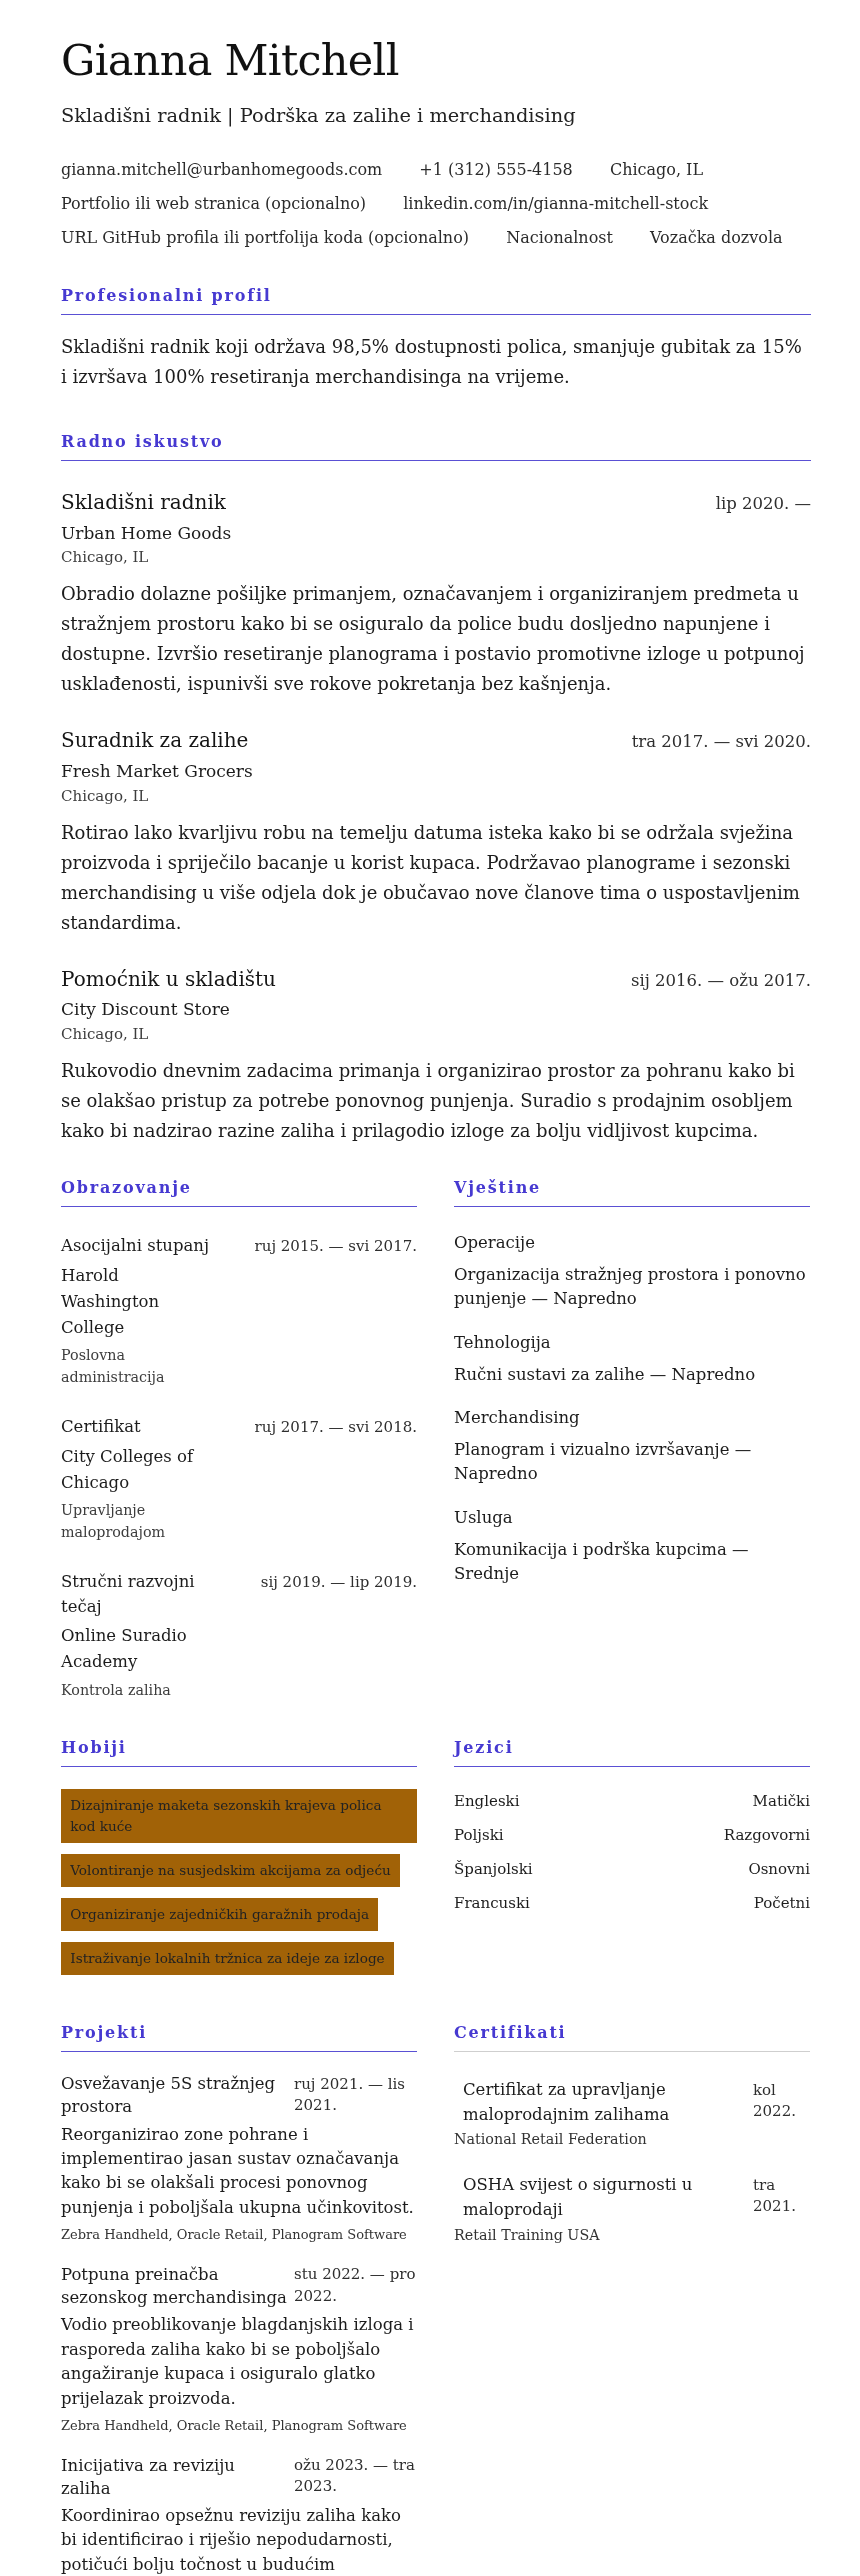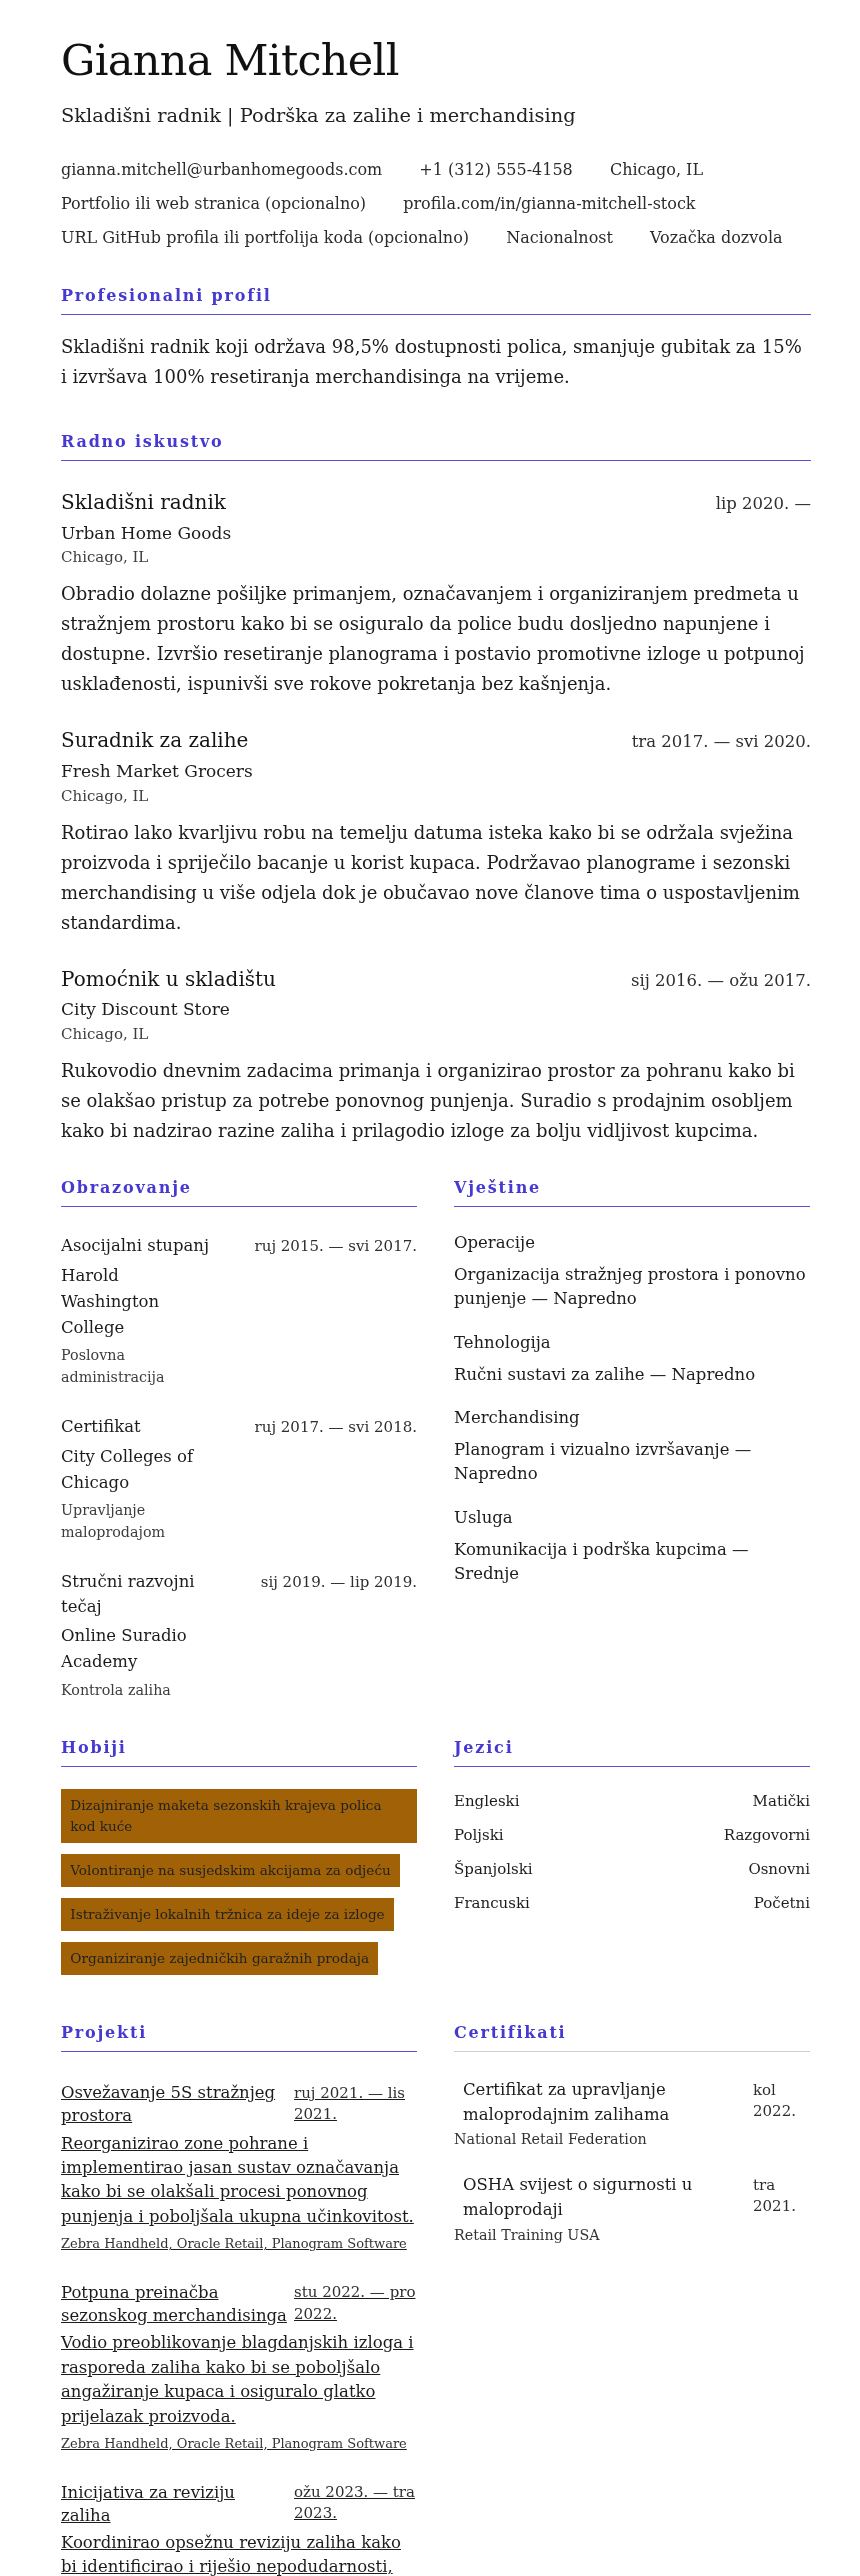--- a/index.html
+++ b/index.html
@@ -67,21 +67,21 @@
     font-size: 13.6px; line-height: 1.5;
     padding: 6.5px 9.3px; margin-bottom: 10.8px; box-sizing: border-box;
   }
 
   
   .lang-row { display: flex; justify-content: space-between; margin-top: 16px; font-size: 15px; text-align: right; }
   .lang-row:first-of-type { margin-top: 24.4px; }
   .lang-level { color: #1f1f1f; }
 
   
-  .proj-item { margin-top: 29px; text-decoration: underline; }
+  .proj-item { margin-top: 20px; }
   .proj-head { display: flex; justify-content: space-between; }
   .proj-title { flex: 1; font-size: 16.5px; line-height: 23px; padding-right: 5.7px; }
   .proj-date { flex: 0 0 123px; font-size: 15px; line-height: 21.5px; color: #2e2e2e; padding-top: 1.4px; }
   .proj-desc { font-size: 16.5px; line-height: 24.4px; margin-top: 4.3px; }
   .proj-tech { font-size: 13px; color: #333; margin-top: 5.7px; line-height: 17px; }
 
   
   .cert-item { margin-top: 26px; }
   .cert-head { display: flex; justify-content: space-between; margin-left: 9px; }
   .cert-title { flex: 1; font-size: 16.5px; line-height: 24.4px; padding-right: 7.2px; }
@@ -97,21 +97,21 @@
     <h1 class="name">Gianna Mitchell</h1>
     <div class="subtitle">Skladišni radnik | Podrška za zalihe i merchandising</div>
 
     <div class="contact-line">
       <span>gianna.mitchell@urbanhomegoods.com</span>
       <span>+1 (312) 555-4158</span>
       <span>Chicago, IL</span>
     </div>
     <div class="contact-line">
       <span>Portfolio ili web stranica (opcionalno)</span>
-      <span>profila.com/in/gianna-mitchell-stock</span>
+      <span>linkedin.com/in/gianna-mitchell-stock</span>
     </div>
     <div class="contact-line">
       <span>URL GitHub profila ili portfolija koda (opcionalno)</span>
       <span>Nacionalnost</span>
       <span>Vozačka dozvola</span>
     </div>
   </header>
 
   <section class="profile">
     <h2 class="sec-h">Profesionalni profil</h2>
@@ -204,22 +204,22 @@
         <div class="skill-cat">Usluga</div>
         <div class="skill-detail">Komunikacija i podrška kupcima — Srednje</div>
       </div>
     </section>
 
     <section class="row2">
       <h2 class="sec-h">Hobiji</h2>
       <div class="tags">
         <span class="tag">Dizajniranje maketa sezonskih krajeva polica kod kuće</span>
         <span class="tag">Volontiranje na susjedskim akcijama za odjeću</span>
+        <span class="tag">Organiziranje zajedničkih garažnih prodaja</span>
         <span class="tag">Istraživanje lokalnih tržnica za ideje za izloge</span>
-        <span class="tag">Organiziranje zajedničkih garažnih prodaja</span>
       </div>
     </section>
 
     <section class="row2">
       <h2 class="sec-h">Jezici</h2>
 
       <div class="lang-row">
         <span class="lang-name">Engleski</span>
         <span class="lang-level">Matički</span>
       </div>

